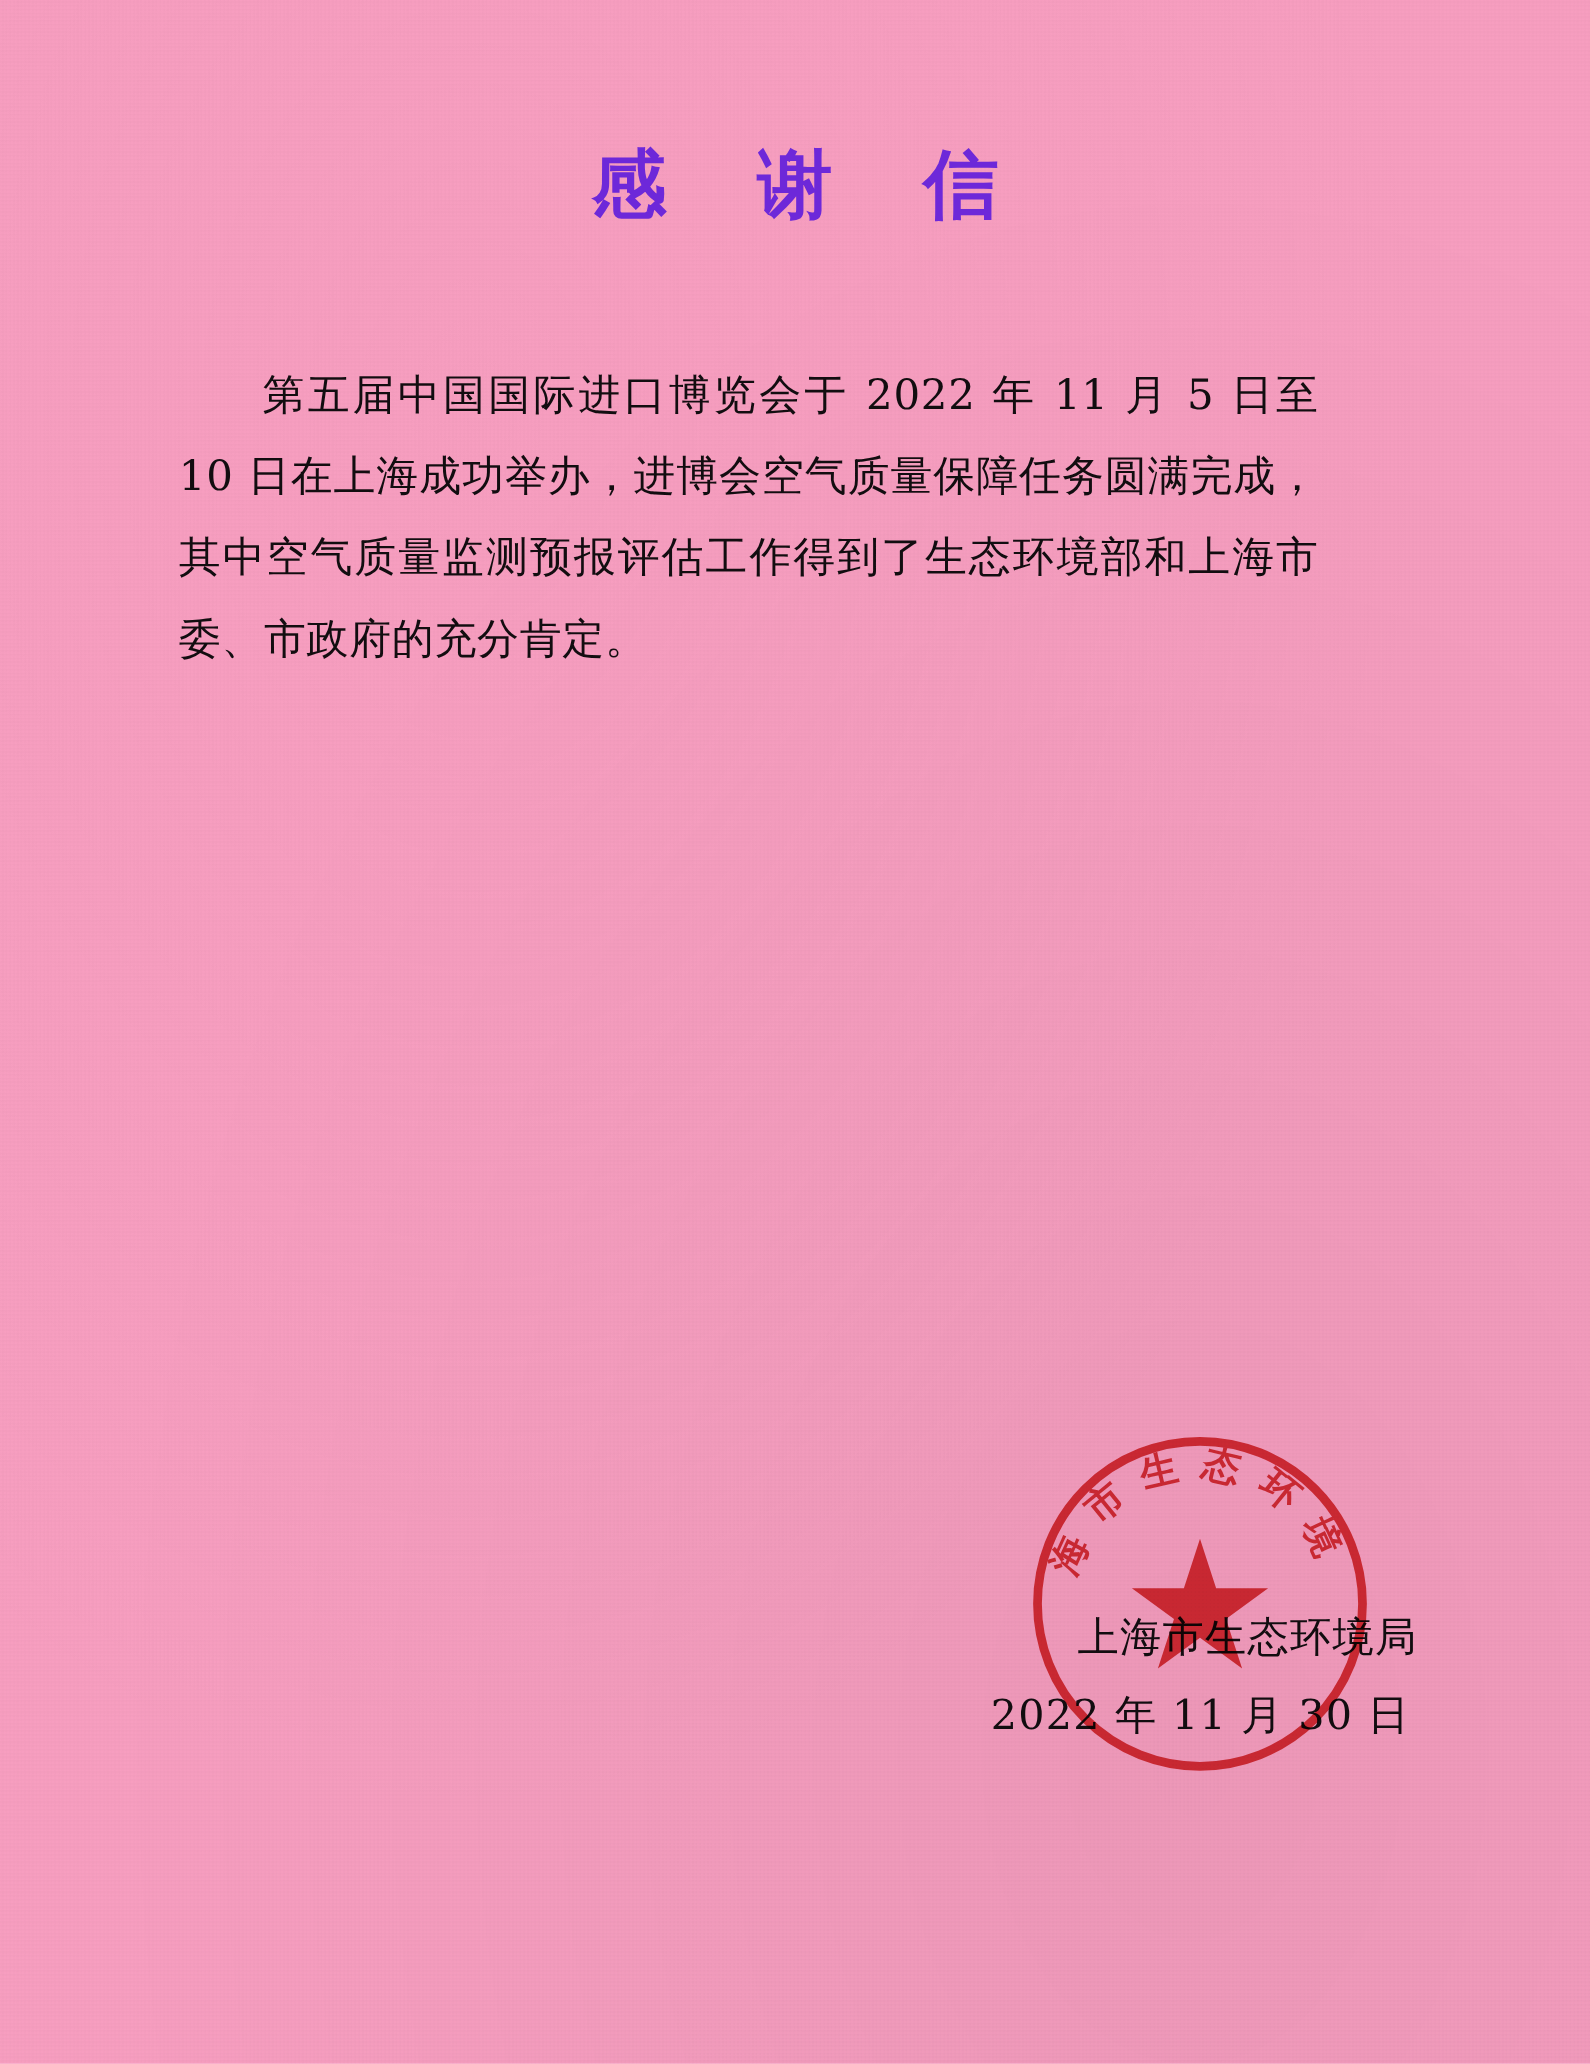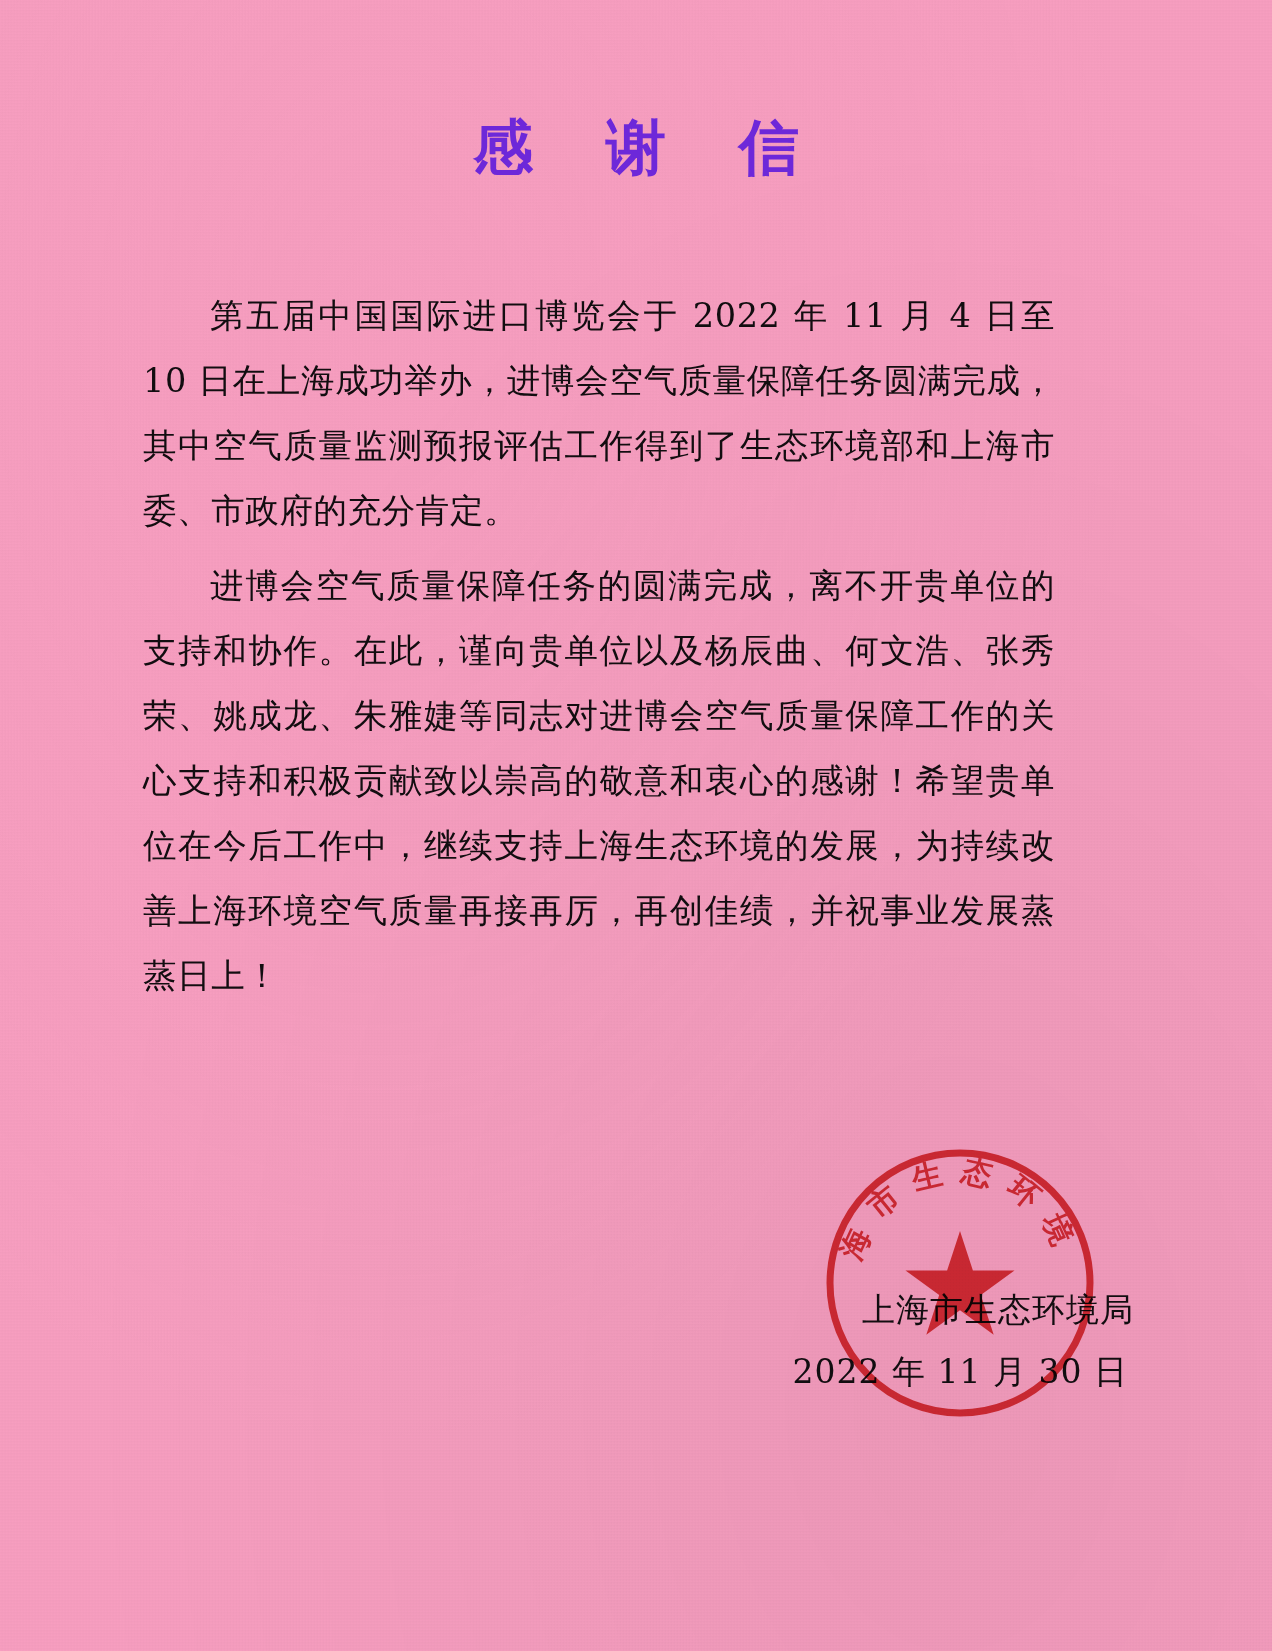--- a/index.html
+++ b/index.html
@@ -117,22 +117,21 @@
 </head>
 <body>
 
 <div class="page">
 
   <div class="paper-texture"></div>
 
   <div class="doc-title">感 谢 信</div>
 
   <div class="body-block">
-    <p class="para">第五届中国国际进口博览会于 2022 年 11 月 4 日至 10 日在上海成功举办，进博会空气质量保障任务圆满完成，其中空气质量监测预报评估工作得到了生态环境部和上海市委、市政府的充分肯定。</p>
-    <p class="para">进博会空气质量保障任务的圆满完成，离不开贵单位的支持和协作。在此，谨向贵单位以及杨辰曲、何文浩、张秀荣、姚成龙、朱雅婕等同志对进博会空气质量保障工作的关心支持和积极贡献致以崇高的敬意和衷心的感谢！希望贵单位在今后工作中，继续支持上海生态环境的发展，为持续改善上海环境空气质量再接再厉，再创佳绩，并祝事业发展蒸蒸日上！</p>
+    <p class="para">第五届中国国际进口博览会于 2022 年 11 月 5 日至 10 日在上海成功举办，进博会空气质量保障任务圆满完成，其中空气质量监测预报评估工作得到了生态环境部和上海市委、市政府的充分肯定。</p>
   </div>
 
   <div class="signature-block">
     <div class="sig-org">上海市生态环境局</div>
     <div class="sig-date">2022 年 11 月 30 日</div>
   </div>
 
   <div class="seal">
     <svg viewBox="0 0 280 280" xmlns="http://www.w3.org/2000/svg" aria-hidden="true">
       <circle cx="140" cy="140" r="130" fill="none" stroke="#d0191b" stroke-width="7"></circle>

